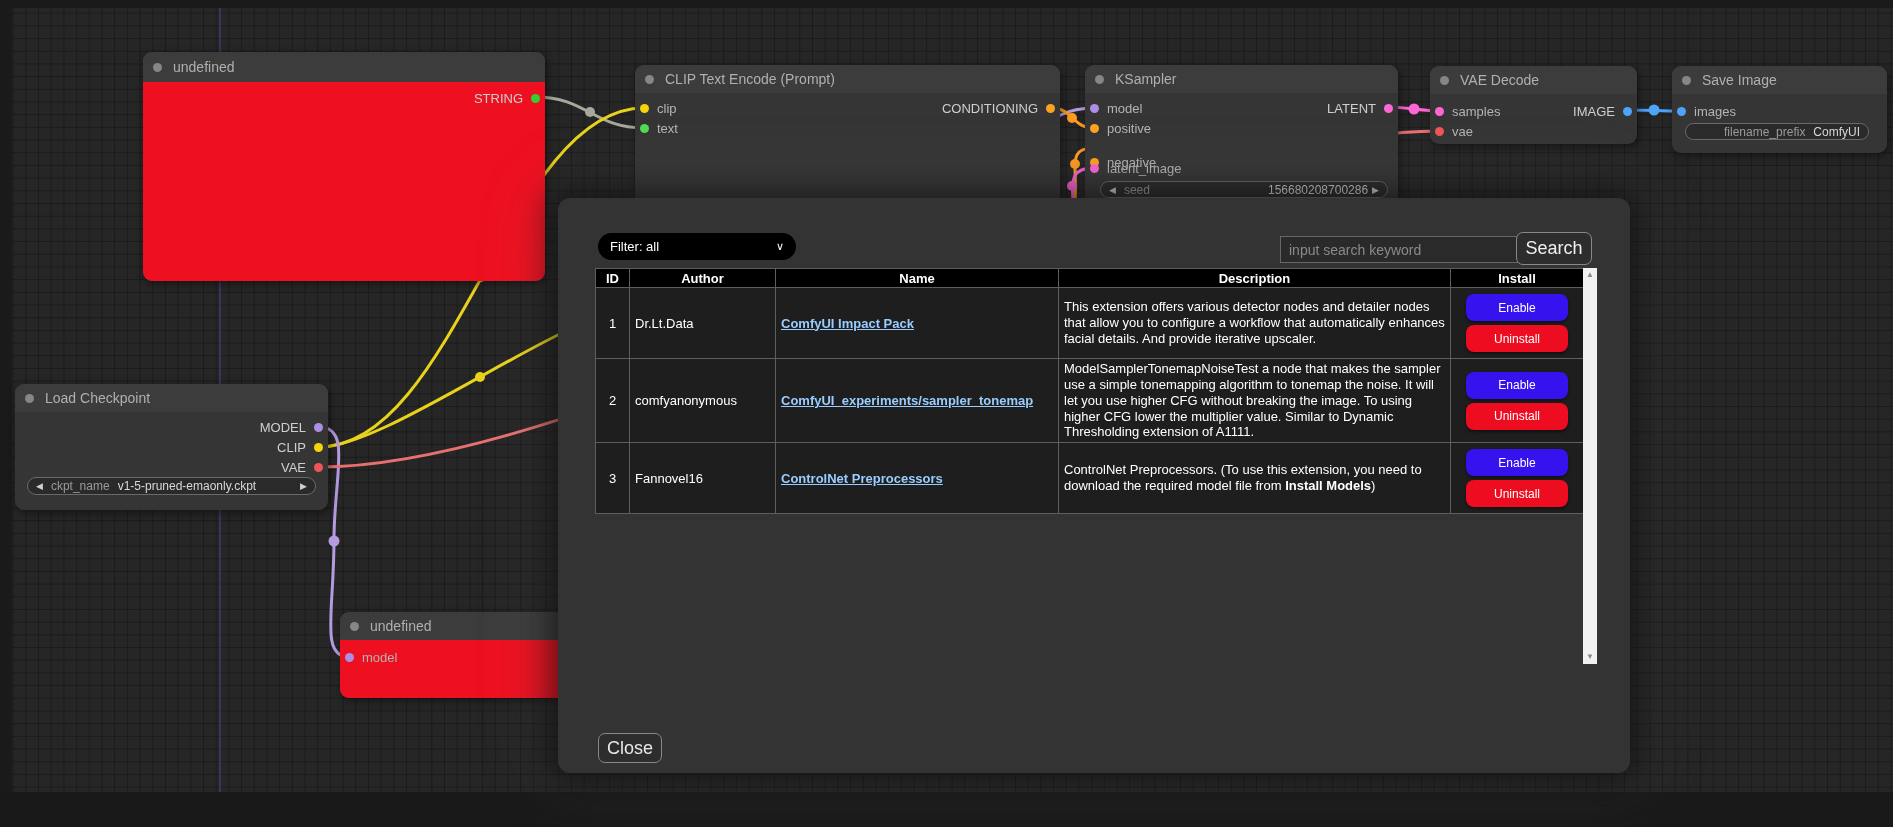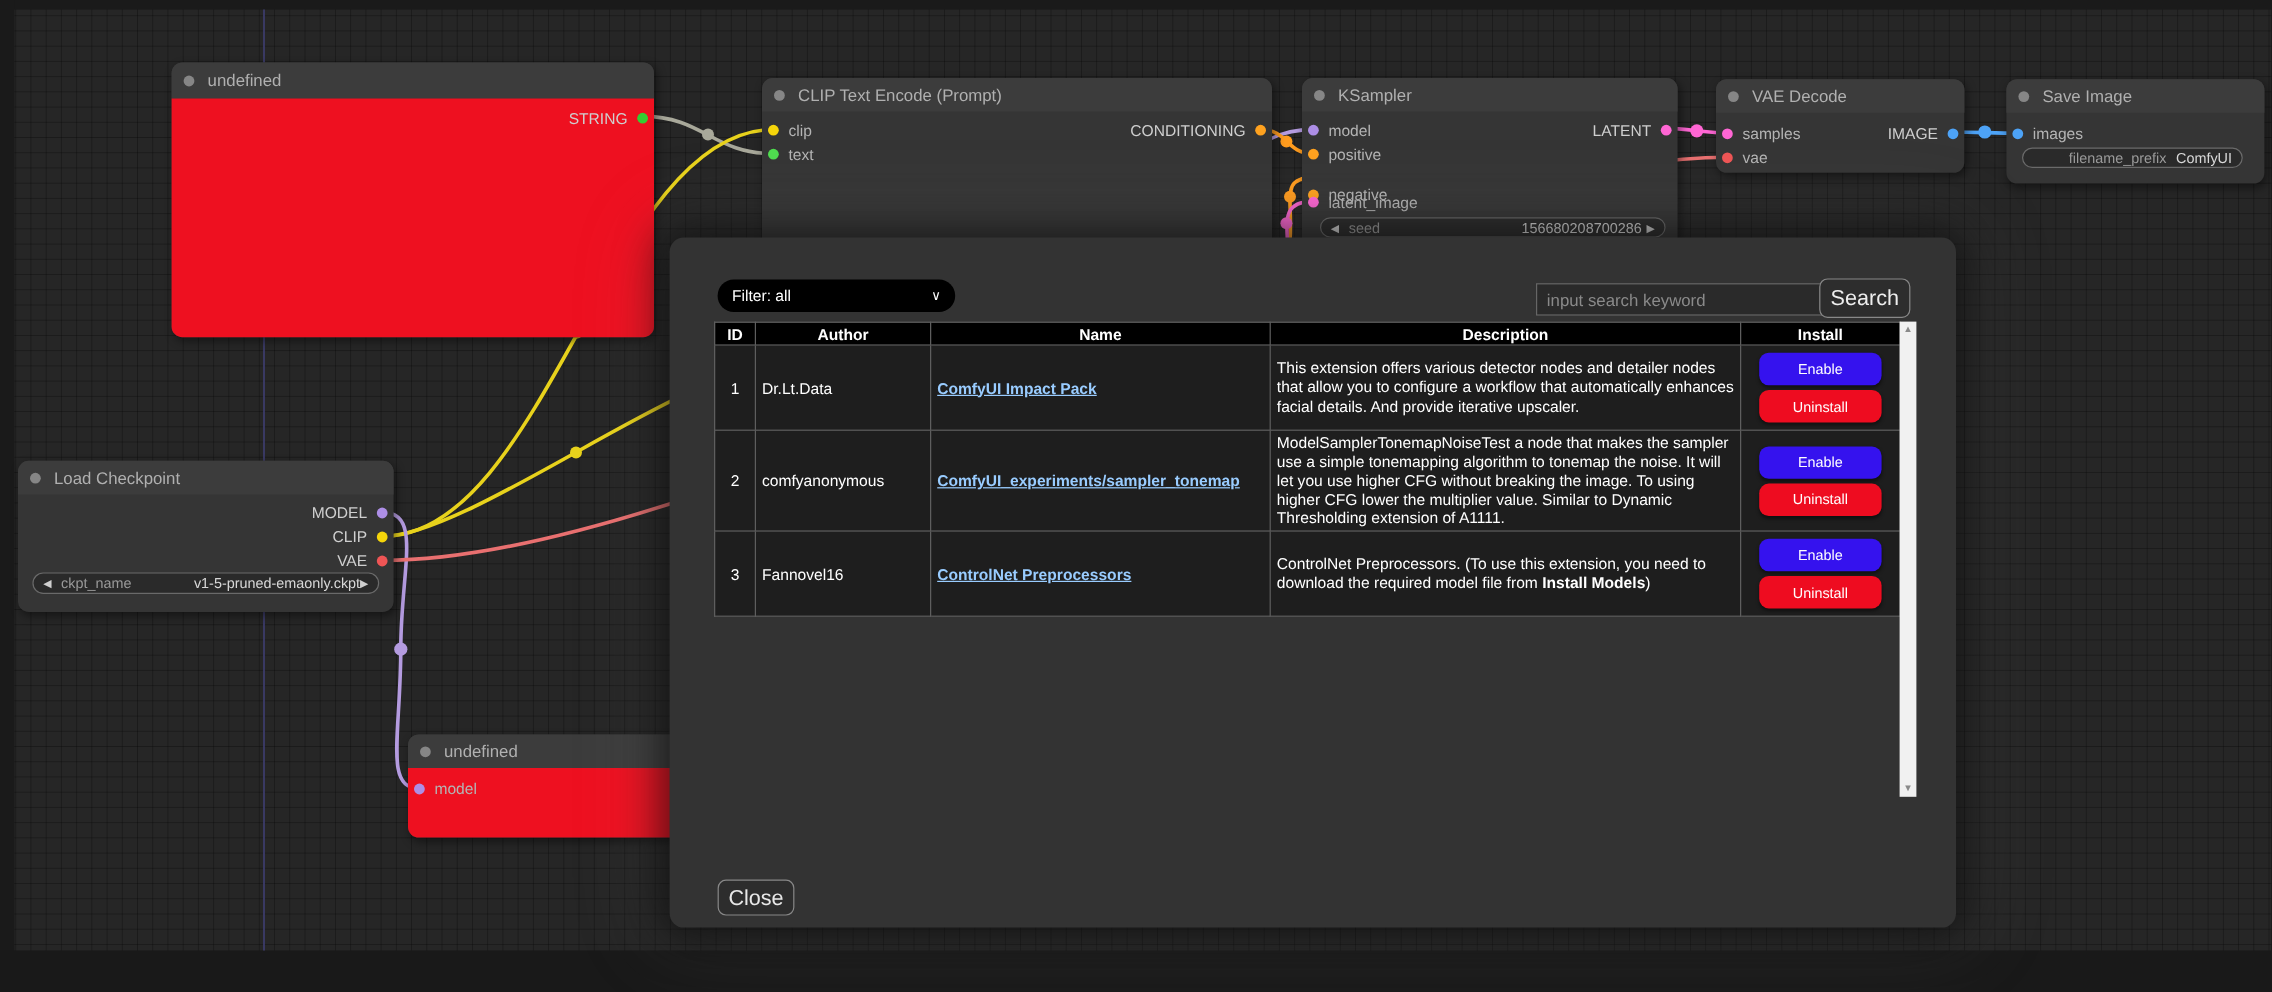--- a/index.html
+++ b/index.html
@@ -33,21 +33,21 @@
   .slot.in .pdot { margin-right:8px; }
   .slot.out .pdot { margin-left:8px; }
   .c-purple{background:#ad8ee6;} .c-yellow{background:#f5d50a;} .c-green{background:#4fdc4f;}
   .c-orange{background:#ffa21f;} .c-pink{background:#ff66d4;} .c-red{background:#ef5555;}
   .c-blue{background:#4da3f7;} .c-brightgreen{background:#34cd32;}
   .widget { position:absolute; height:17px; background:#2a2a2a; border:1px solid #6a6a6a;
     border-radius:9px; display:flex; align-items:center; font-size:12px; color:#9a9a9a;
     padding:0 8px; }
   .widget .arrow { color:#cfcfcf; font-size:9px; flex:none; }
   .widget .wname { margin:0 8px; }
-  .widget .wval { color:#d8d8d8; flex:1; text-align:right; }
+  .widget .wval { color:#d8d8d8; flex:1; text-align:left; }
   .widget .wval.right { text-align:right; margin-right:4px; }
 
   
   #dialog { position:absolute; left:558px; top:198px; width:1072px; height:575px; z-index:10;
     background:#333333; border-radius:12px;
     box-shadow:0 0 35px 8px rgba(0,0,0,0.6), 0 0 70px 18px rgba(150,150,150,0.13); }
   #filter-select { position:absolute; left:40px; top:35px; width:198px; height:27px;
     background:#000; color:#fff; border-radius:14px; display:flex; align-items:center;
     padding:0 12px; font-size:13px; cursor:pointer; }
   #filter-select .chev { margin-left:auto; font-size:11px; color:#fff; }

